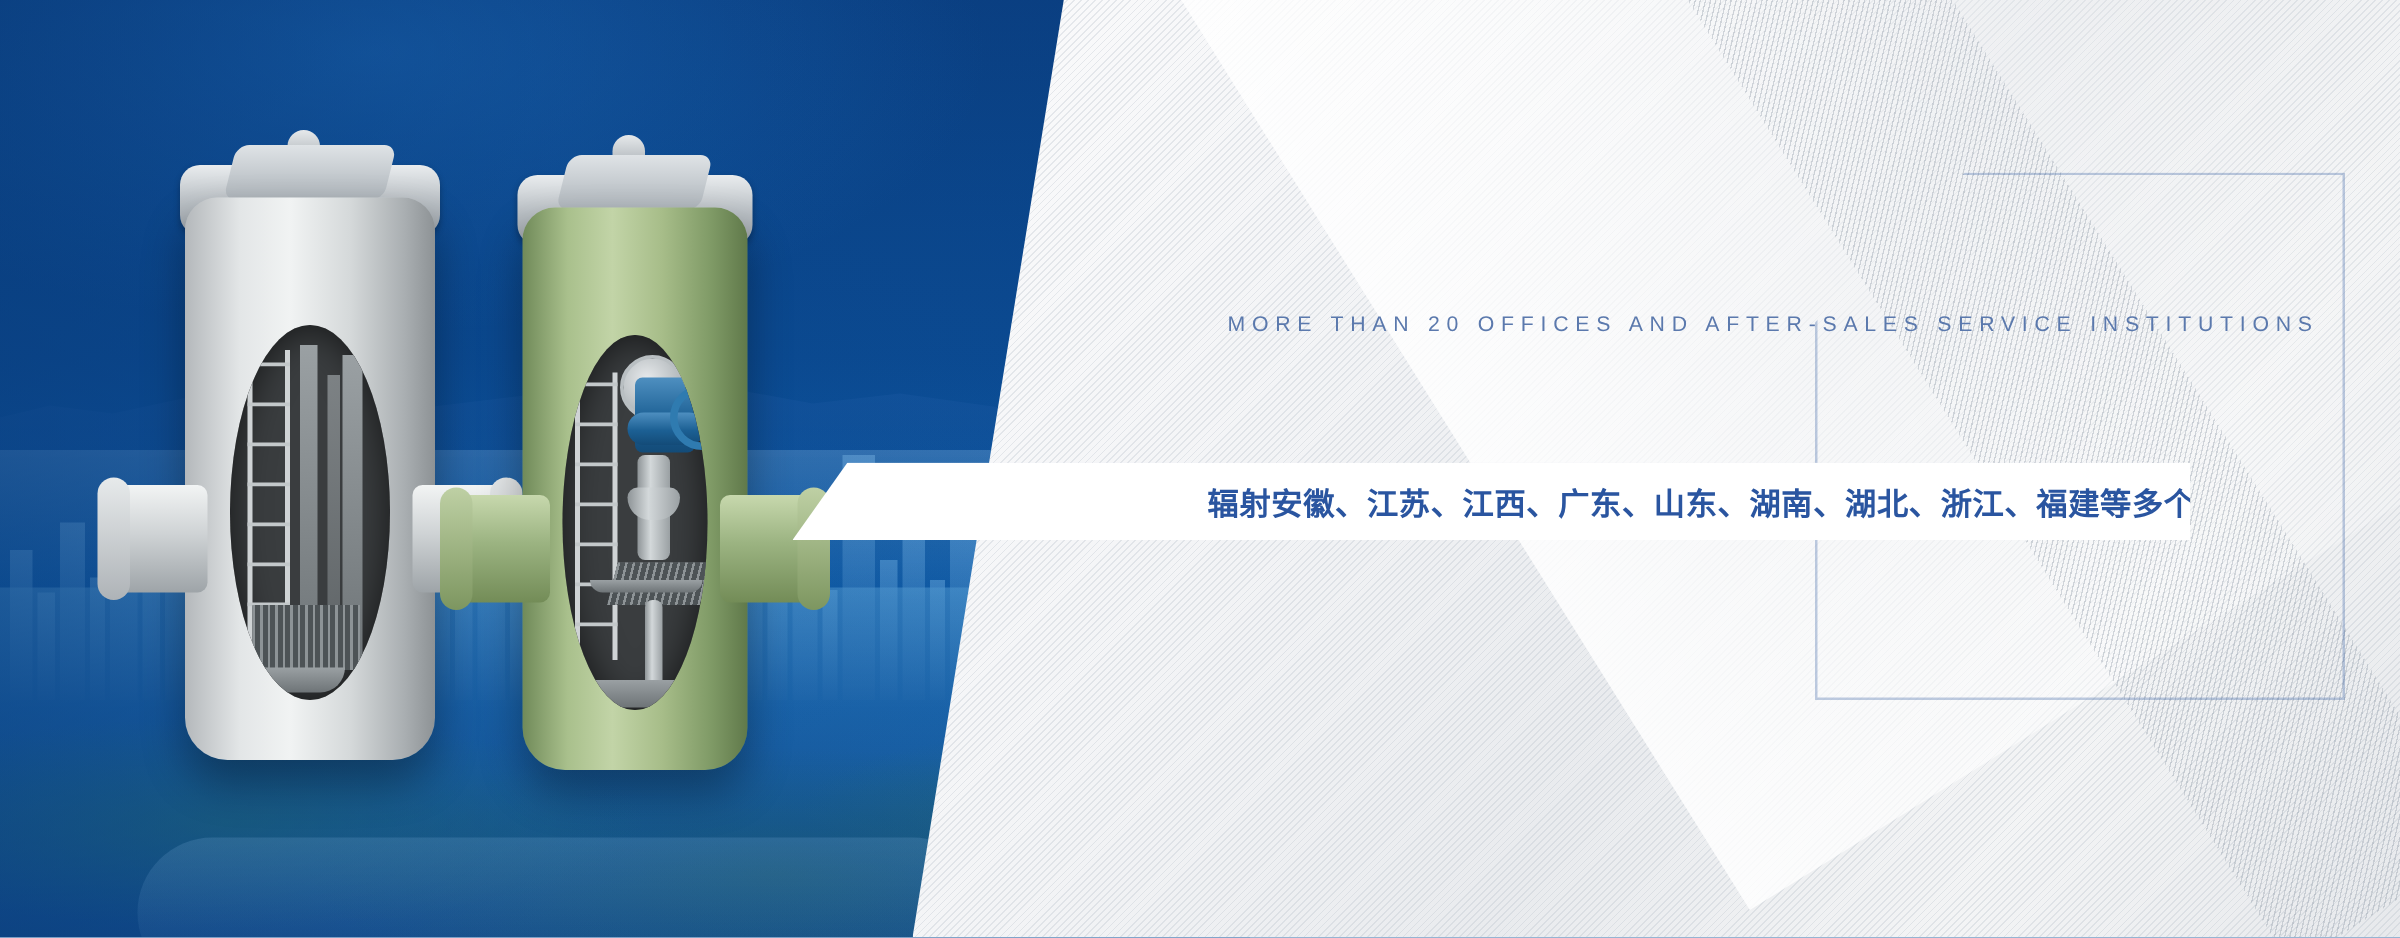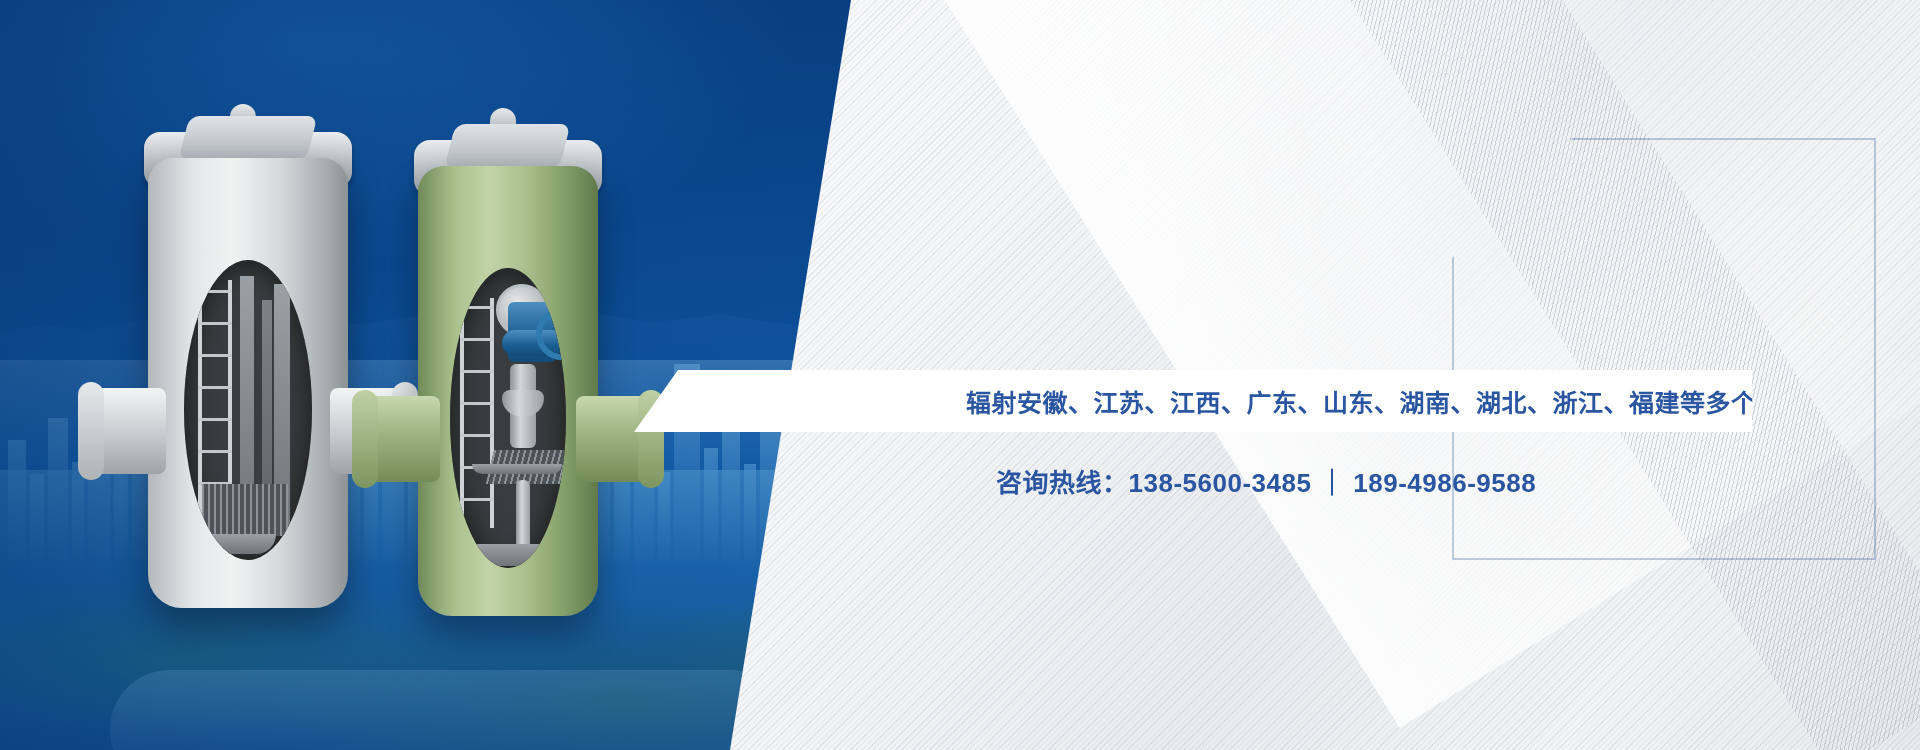--- a/index.html
+++ b/index.html
@@ -372,22 +372,22 @@
   <div class="right-panel">
     <div class="swoosh">
       <div class="diag-light"></div>
       <div class="diag-dark"></div>
     </div>
     <div class="hex-outline"></div>
   </div>
 
   <div class="copy">
 
+    <div class="kicker">MORE THAN 20 OFFICES AND AFTER-SALES SERVICE INSTITUTIONS</div>
 
 
     <div class="province-band">
       <span class="province-text">辐射安徽、江苏、江西、广东、山东、湖南、湖北、浙江、福建等多个省份</span>
     </div>
 
-    <div class="hotline">咨询热线：138-5600-3485 ｜ 189-4986-9588</div>
   </div>
 
 </div>
 
 </body></html>

